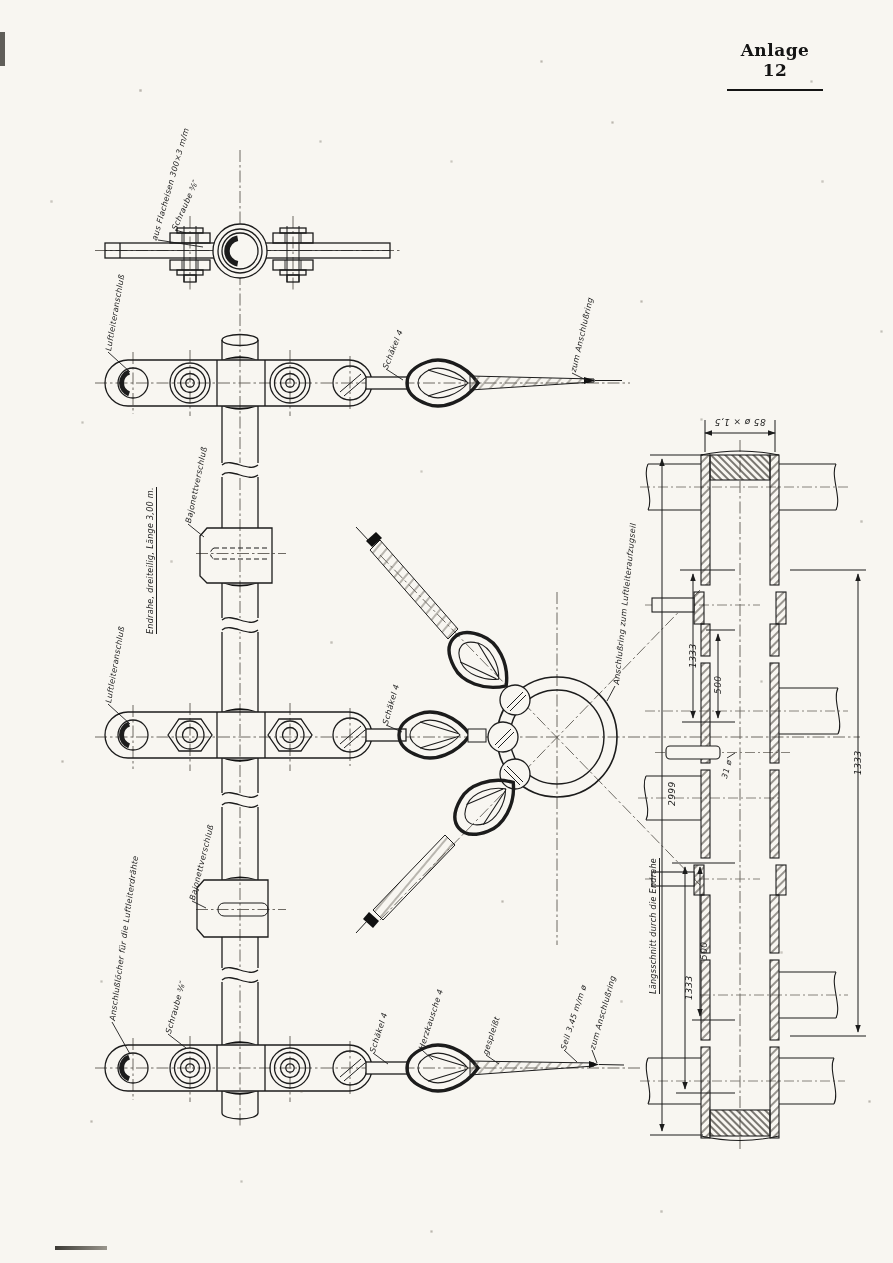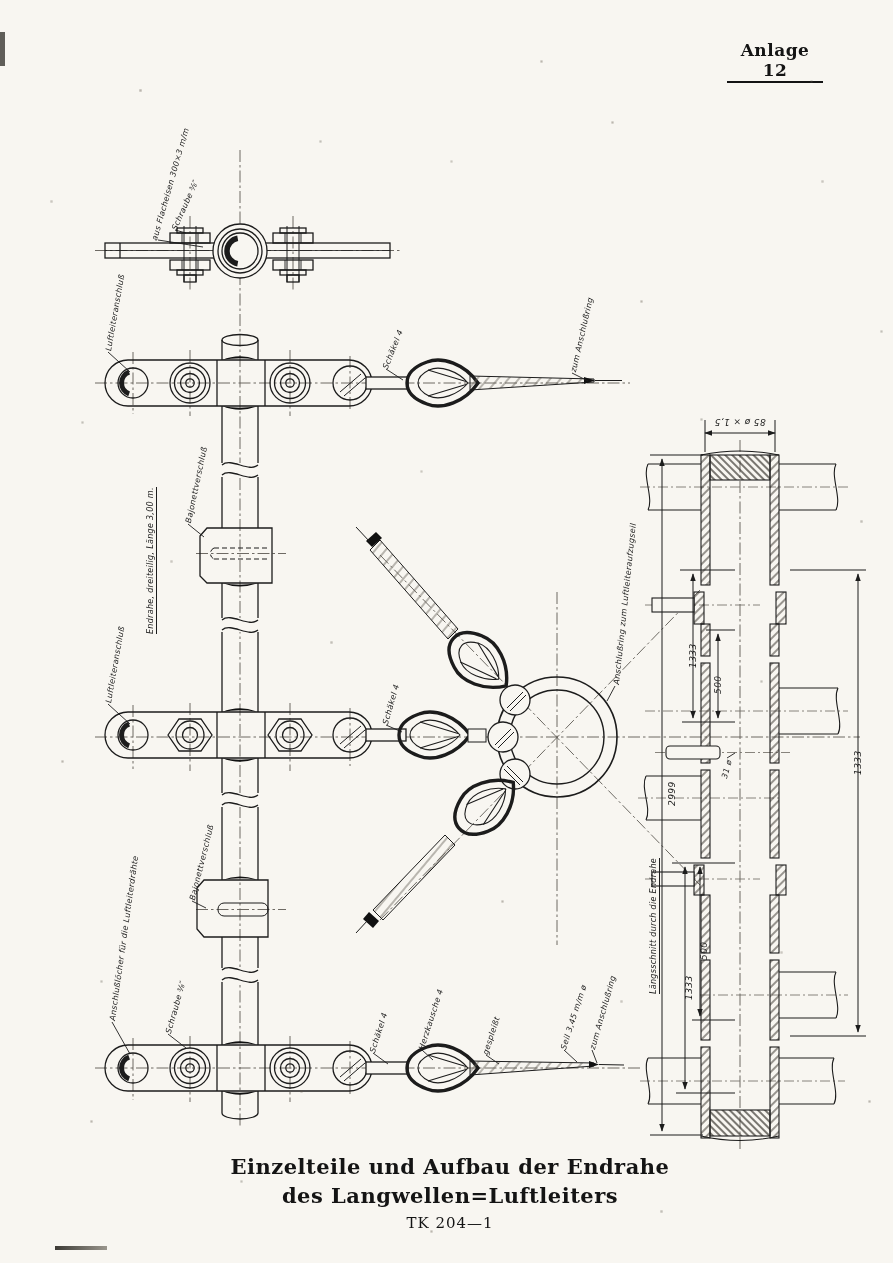--- a/index.html
+++ b/index.html
@@ -6,21 +6,21 @@
   #page{position:relative;width:893px;height:1263px;background:#f8f6f1;overflow:hidden;
         font-family:"DejaVu Sans",sans-serif;color:#1a1a1a;}
   svg{position:absolute;left:0;top:0;}
   .lbl{position:absolute;font:italic 8px "DejaVu Sans",sans-serif;color:#1c1c1c;
        white-space:nowrap;transform-origin:0 0;letter-spacing:.3px;}
   .lbl.u{border-bottom:1px solid #1c1c1c;padding-bottom:1px;}
   .dim{position:absolute;font:italic 9px "DejaVu Sans",sans-serif;color:#1c1c1c;
        white-space:nowrap;transform-origin:0 0;letter-spacing:.4px;}
   .annex{position:absolute;left:727px;top:40px;width:96px;text-align:center;
          font:bold 17px "DejaVu Serif",serif;color:#141414;border-bottom:2.5px solid #141414;
-         padding-bottom:1px;letter-spacing:.5px;}
+         padding-bottom:9px;letter-spacing:.5px;}
   .caption{position:absolute;left:210px;top:1154px;width:480px;text-align:center;color:#141414;}
   .cap-line1{font:bold 21px "DejaVu Serif",serif;letter-spacing:.5px;}
   .cap-line2{font:bold 21px "DejaVu Serif",serif;letter-spacing:.5px;margin-top:4px;}
   .cap-doc{font:15px "DejaVu Serif",serif;margin-top:6px;letter-spacing:1px;}
   .speckles{position:absolute;left:0;top:0;width:1px;height:1px;background:transparent;
     box-shadow:140px 90px 0 .7px rgba(95,88,76,.40),320px 141px 0 .6px rgba(95,88,76,.35),
     612px 122px 0 .6px rgba(95,88,76,.4),822px 181px 0 .7px rgba(95,88,76,.3),
     82px 422px 0 .6px rgba(95,88,76,.35),641px 301px 0 .6px rgba(95,88,76,.4),
     861px 521px 0 .7px rgba(95,88,76,.35),62px 761px 0 .6px rgba(95,88,76,.4),
     421px 471px 0 .6px rgba(95,88,76,.3),701px 419px 0 .6px rgba(95,88,76,.35),
@@ -395,22 +395,17 @@
   <div class="lbl u" style="left:649px;top:994px;transform:rotate(-90deg);">Längsschnitt durch die Endrahe</div>
   <div class="dim" style="left:710px;top:417px;width:60px;text-align:center;transform:rotate(180deg);transform-origin:center;">85 ø × 1,5</div>
   <div class="dim" style="left:667px;top:806px;transform:rotate(-90deg);transform-origin:0 0;">2999</div>
   <div class="dim" style="left:688px;top:668px;transform:rotate(-90deg);transform-origin:0 0;">1333</div>
   <div class="dim" style="left:713px;top:694px;transform:rotate(-90deg);transform-origin:0 0;">500</div>
   <div class="dim" style="left:720px;top:777px;transform:rotate(-74deg);transform-origin:0 0;font-size:8px;">31 ø</div>
   <div class="dim" style="left:684px;top:1000px;transform:rotate(-90deg);transform-origin:0 0;">1333</div>
   <div class="dim" style="left:699px;top:960px;transform:rotate(-90deg);transform-origin:0 0;">500</div>
   <div class="dim" style="left:853px;top:775px;transform:rotate(-90deg);transform-origin:0 0;">1333</div>
 
-  <div class="caption">
-    <div class="cap-line1">Einzelteile und Aufbau der Endrahe</div>
-    <div class="cap-line2">des Langwellen=Luftleiters</div>
-    <div class="cap-doc">TK 204—1</div>
-  </div>
 
   <div class="speckles"></div>
   <div class="edge-mark-left"></div>
   <div class="scan-bar"></div>
 </div>
 
 </body></html>

